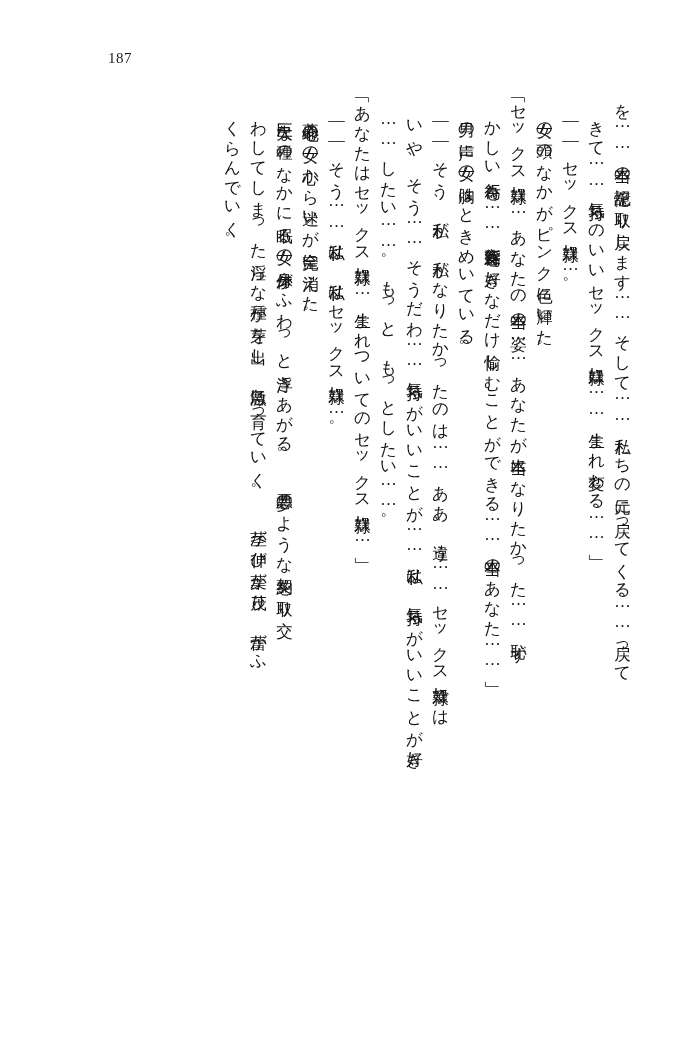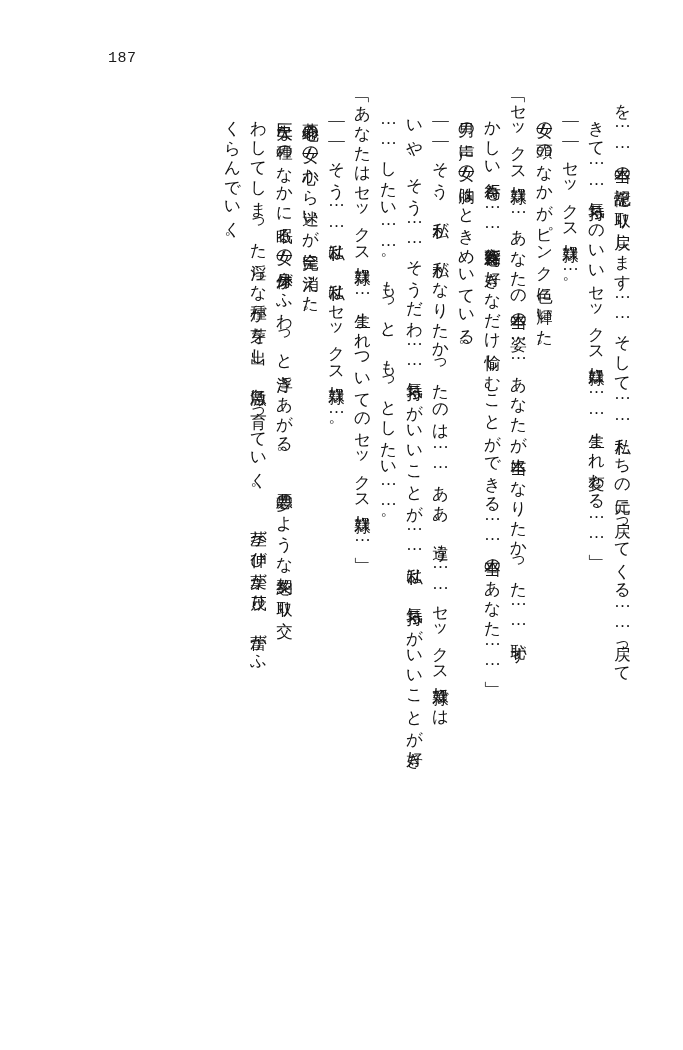--- a/index.html
+++ b/index.html
@@ -23,21 +23,21 @@
     height: 1050px;
     background: #ffffff;
   }
   .page-number {
     position: absolute;
     left: 108px;
     top: 50px;
     font-size: 15px;
     letter-spacing: 0.5px;
     color: #1a1a1a;
-    font-family: Liberation Mono, monospace;
+    font-family: Liberation Serif, serif;
   }
   .text-block {
     position: absolute;
     top: 92px;
     left: 60px;
     width: 570px;
     height: 880px;
     display: flex;
     flex-direction: row-reverse;
     align-items: flex-start;

